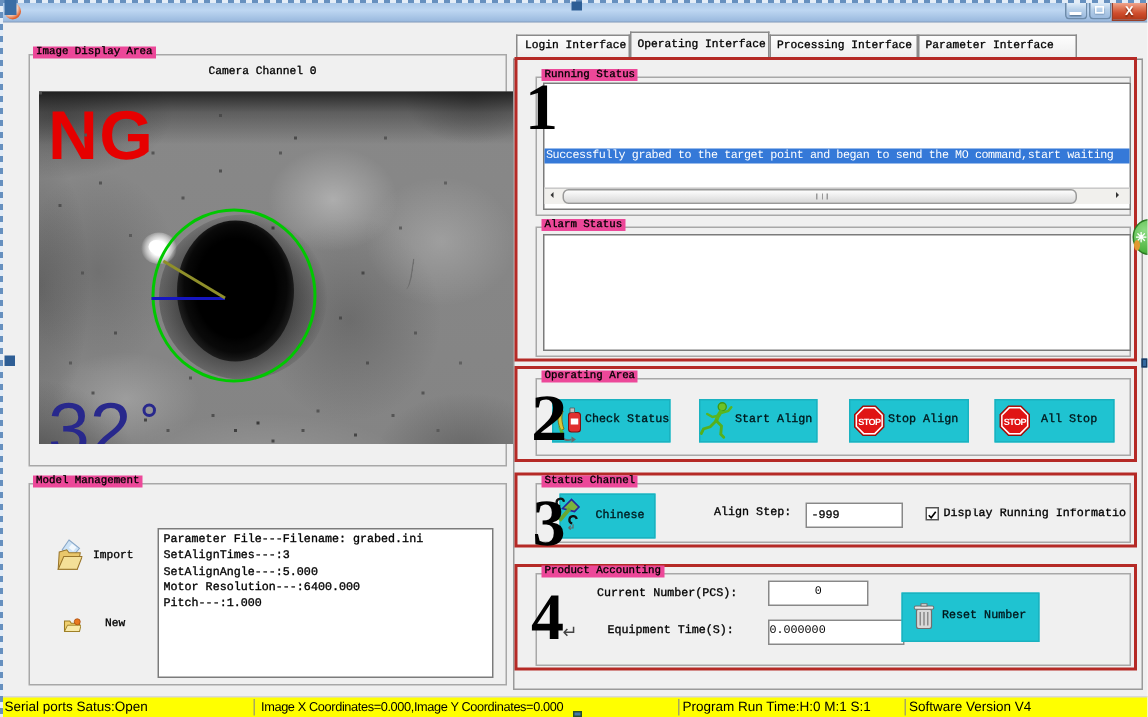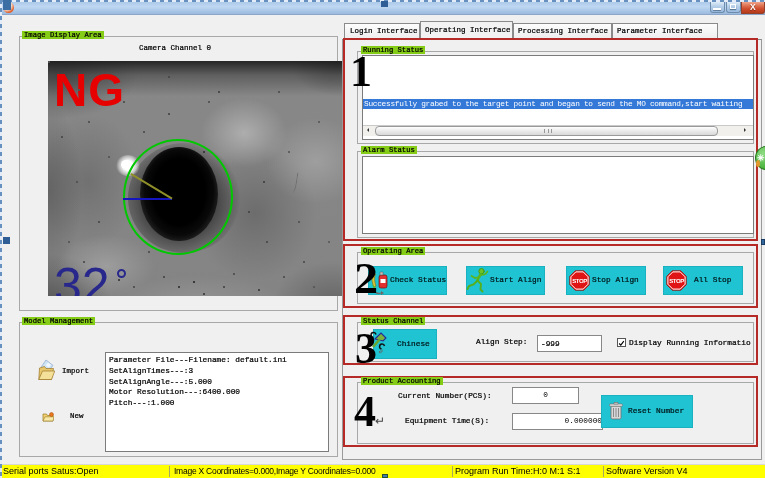--- a/index.html
+++ b/index.html
@@ -1,20 +1,20 @@
 <!DOCTYPE html>
 <html><head><meta charset="utf-8"><style>
 *{margin:0;padding:0;box-sizing:border-box}
 html,body{width:765px;height:478px;overflow:hidden}
 #w{position:relative;width:765px;height:478px;background:#f0f0f0;font-family:"Liberation Mono",monospace}
 .abs{position:absolute}
 .m{position:absolute;font:7.5px "Liberation Mono",monospace;color:#000;white-space:pre;-webkit-text-stroke:0.22px #000}
 .m8{position:absolute;font:7.8px "Liberation Mono",monospace;color:#000;white-space:pre;-webkit-text-stroke:0.22px #000}
 .grp{position:absolute;border:1px solid #a8a8a8}
-.glbl{position:absolute;font:7.2px "Liberation Mono",monospace;background:#84cc16;padding:0 2px;white-space:pre;-webkit-text-stroke:0.22px #000}
+.glbl{position:absolute;font:7.2px "Liberation Mono",monospace;background:#ec4899;padding:0 2px;white-space:pre;-webkit-text-stroke:0.22px #000}
 .lb{position:absolute;background:#fff;border:1px solid #7b7b7b}
 .inp{position:absolute;background:#fff;border:1px solid #888;font:7.8px "Liberation Mono",monospace}
 .btn{position:absolute;background:#1fc3d1;border:1px solid #1ab2c0}
 .btxt{position:absolute;font:7.8px "Liberation Mono",monospace;color:#00161a;white-space:pre;-webkit-text-stroke:0.22px #00161a}
 .red{position:absolute;border:2.5px solid #b52a26}
 .dig{position:absolute;font-family:"Liberation Serif",serif;font-weight:bold;color:#000;line-height:1}
 .tab{position:absolute;border:1px solid #8a8a8a;background:linear-gradient(180deg,#fdfdfd,#ececec);border-bottom:none}
 .sep{position:absolute;width:1px;background:#a8a860;top:466px;height:11px}
 </style></head><body>
 <div id="w">
@@ -26,21 +26,21 @@
 <div class="abs" style="left:713px;top:8px;width:8px;height:2px;background:#fff;box-shadow:0 1px 1px #5a7a9a"></div>
 <div class="abs" style="left:726px;top:1px;width:15px;height:12px;background:linear-gradient(180deg,#e7f2fc,#b6cfe9 50%,#9cbbdf);border:1px solid #6e8cab;border-top:none;border-radius:0 0 3px 3px"></div>
 <div class="abs" style="left:730px;top:4px;width:6px;height:5px;border:1px solid #fff;box-shadow:0 1px 1px #5a7a9a"></div>
 <div class="abs" style="left:741px;top:1px;width:24px;height:13px;background:linear-gradient(180deg,#f4b29c,#e07a5a 35%,#cf4d2d 65%,#b43a1a);border:1px solid #96402a;border-top:none;border-radius:0 0 3px 0"></div>
 <div class="abs" style="left:750px;top:2px;font:bold 8.5px 'Liberation Sans',sans-serif;color:#fff;text-shadow:0 1px 1px #7a2a12">X</div>
 
 <div class="grp" style="left:19px;top:36px;width:319px;height:275px"></div>
 <div class="glbl" style="left:22px;top:31px">Image Display Area</div>
 <div class="m" style="left:139px;top:44px">Camera Channel 0</div>
 
-<div class="abs" id="cam" style="left:48px;top:61px;width:323px;height:235px;overflow:hidden;background:
+<div class="abs" id="cam" style="left:26px;top:61px;width:323px;height:235px;overflow:hidden;background:
 radial-gradient(ellipse 60px 48px at 196px 72px, rgba(255,255,255,0.32), rgba(255,255,255,0) 72%),
 radial-gradient(ellipse 70px 60px at 268px 100px, rgba(255,255,255,0.2), rgba(255,255,255,0) 72%),
 radial-gradient(ellipse 70px 45px at 58px 205px, rgba(255,255,255,0.2), rgba(255,255,255,0) 70%),
 radial-gradient(ellipse 120px 38px at 150px 243px, rgba(255,255,255,0.13), rgba(255,255,255,0) 75%),
 radial-gradient(ellipse 85px 95px at 207px 152px, rgba(35,35,35,0.25), rgba(60,60,60,0) 72%),
 linear-gradient(180deg, rgba(20,20,20,0.85), rgba(45,45,45,0.45) 6%, rgba(90,90,90,0) 15%),
 radial-gradient(ellipse 110px 60px at 10px 15px, rgba(25,25,25,0.45), rgba(60,60,60,0) 72%),
 radial-gradient(ellipse 100px 80px at -5px 248px, rgba(35,35,35,0.55), rgba(70,70,70,0) 70%),
 radial-gradient(ellipse 45px 120px at 0px 130px, rgba(45,45,45,0.35), rgba(70,70,70,0) 75%),
 radial-gradient(ellipse 80px 55px at 285px 242px, rgba(45,45,45,0.35), rgba(70,70,70,0) 75%),
@@ -82,21 +82,21 @@
 <div class="m" style="left:62px;top:367px">Import</div>
 
 <svg class="abs" style="left:42px;top:412px" width="12" height="10" viewBox="0 0 12 10">
   <path d="M1 2 L4.5 2 L5.5 3.5 L11 3.5 L11 9 L1 9 Z" fill="#f0d070" stroke="#9a7a20" stroke-width="0.7"></path>
   <path d="M1 9 L3 4.8 L12 4.8 L11 9 Z" fill="#f8e9a8" stroke="#9a7a20" stroke-width="0.6"></path>
   <circle cx="9.5" cy="2.5" r="2" fill="#e87820" stroke="#a84a08" stroke-width="0.5"></circle>
 </svg>
 <div class="m" style="left:70px;top:412px">New</div>
 
 <div class="lb" style="left:105px;top:352px;width:224px;height:100px"></div>
-<div class="m8" style="left:109px;top:355px;line-height:10.8px">Parameter File---Filename: default.ini
+<div class="m8" style="left:109px;top:355px;line-height:10.8px">Parameter File---Filename: grabed.ini
 SetAlignTimes---:3
 SetAlignAngle---:5.000
 Motor Resolution---:6400.000
 Pitch---:1.000</div>
 
 <div class="abs" style="left:342px;top:39px;width:420px;height:421px;border:1px solid #9a9a9a;border-top:1px solid #8a8a8a;background:#f0f0f0"></div>
 <div class="tab" style="left:344px;top:23px;width:76px;height:17px"></div>
 <div class="m" style="left:350px;top:27px">Login Interface</div>
 <div class="tab" style="left:420px;top:21px;width:93px;height:19px;background:#f2f2f2"></div>
 <div class="m" style="left:425px;top:26px">Operating Interface</div>
@@ -201,21 +201,21 @@
 <div class="m8" style="left:629px;top:339px;width:128px;overflow:hidden">Display Running Informatio</div>
 
 <div class="red" style="left:343px;top:376px;width:415px;height:71px"></div>
 <div class="grp" style="left:357px;top:382px;width:397px;height:62px"></div>
 <div class="glbl" style="left:361px;top:377px">Product Accounting</div>
 <div class="dig" style="left:354px;top:390px;font-size:44px">4</div>
 <div class="abs" style="left:375px;top:414px;font:12px 'Liberation Sans',sans-serif;color:#444">↵</div>
 <div class="m8" style="left:398px;top:392px">Current Number(PCS):</div>
 <div class="inp" style="left:512px;top:387px;width:67px;height:17px;text-align:center;line-height:15px">0</div>
 <div class="m8" style="left:405px;top:417px">Equipment Time(S):</div>
-<div class="inp" style="left:512px;top:413px;width:91px;height:17px;text-align:right;line-height:15px">0.000000</div>
+<div class="inp" style="left:512px;top:413px;width:91px;height:17px;text-align:left;line-height:15px">0.000000</div>
 <div class="btn" style="left:601px;top:395px;width:92px;height:33px"></div>
 <div class="btxt" style="left:628px;top:407px">Reset Number</div>
 <svg class="abs" style="left:608px;top:401px" width="16" height="20" viewBox="0 0 16 20">
   <rect x="3" y="5" width="10" height="13" rx="1.5" fill="#d8d8d8" stroke="#707070" stroke-width="0.8"></rect>
   <rect x="1.5" y="3" width="13" height="2.2" rx="1" fill="#e8e8e8" stroke="#707070" stroke-width="0.7"></rect>
   <path d="M6 1.5 L10 1.5 L10 3 L6 3 Z" fill="#e8e8e8" stroke="#707070" stroke-width="0.7"></path>
   <path d="M5.5 7 L5.5 16 M8 7 L8 16 M10.5 7 L10.5 16" stroke="#8a8a8a" stroke-width="1"></path>
 </svg>
 
 <div class="abs" style="left:0;top:464px;width:765px;height:14px;background:#ffff00;border-top:1px solid #d8d8d8"></div>

